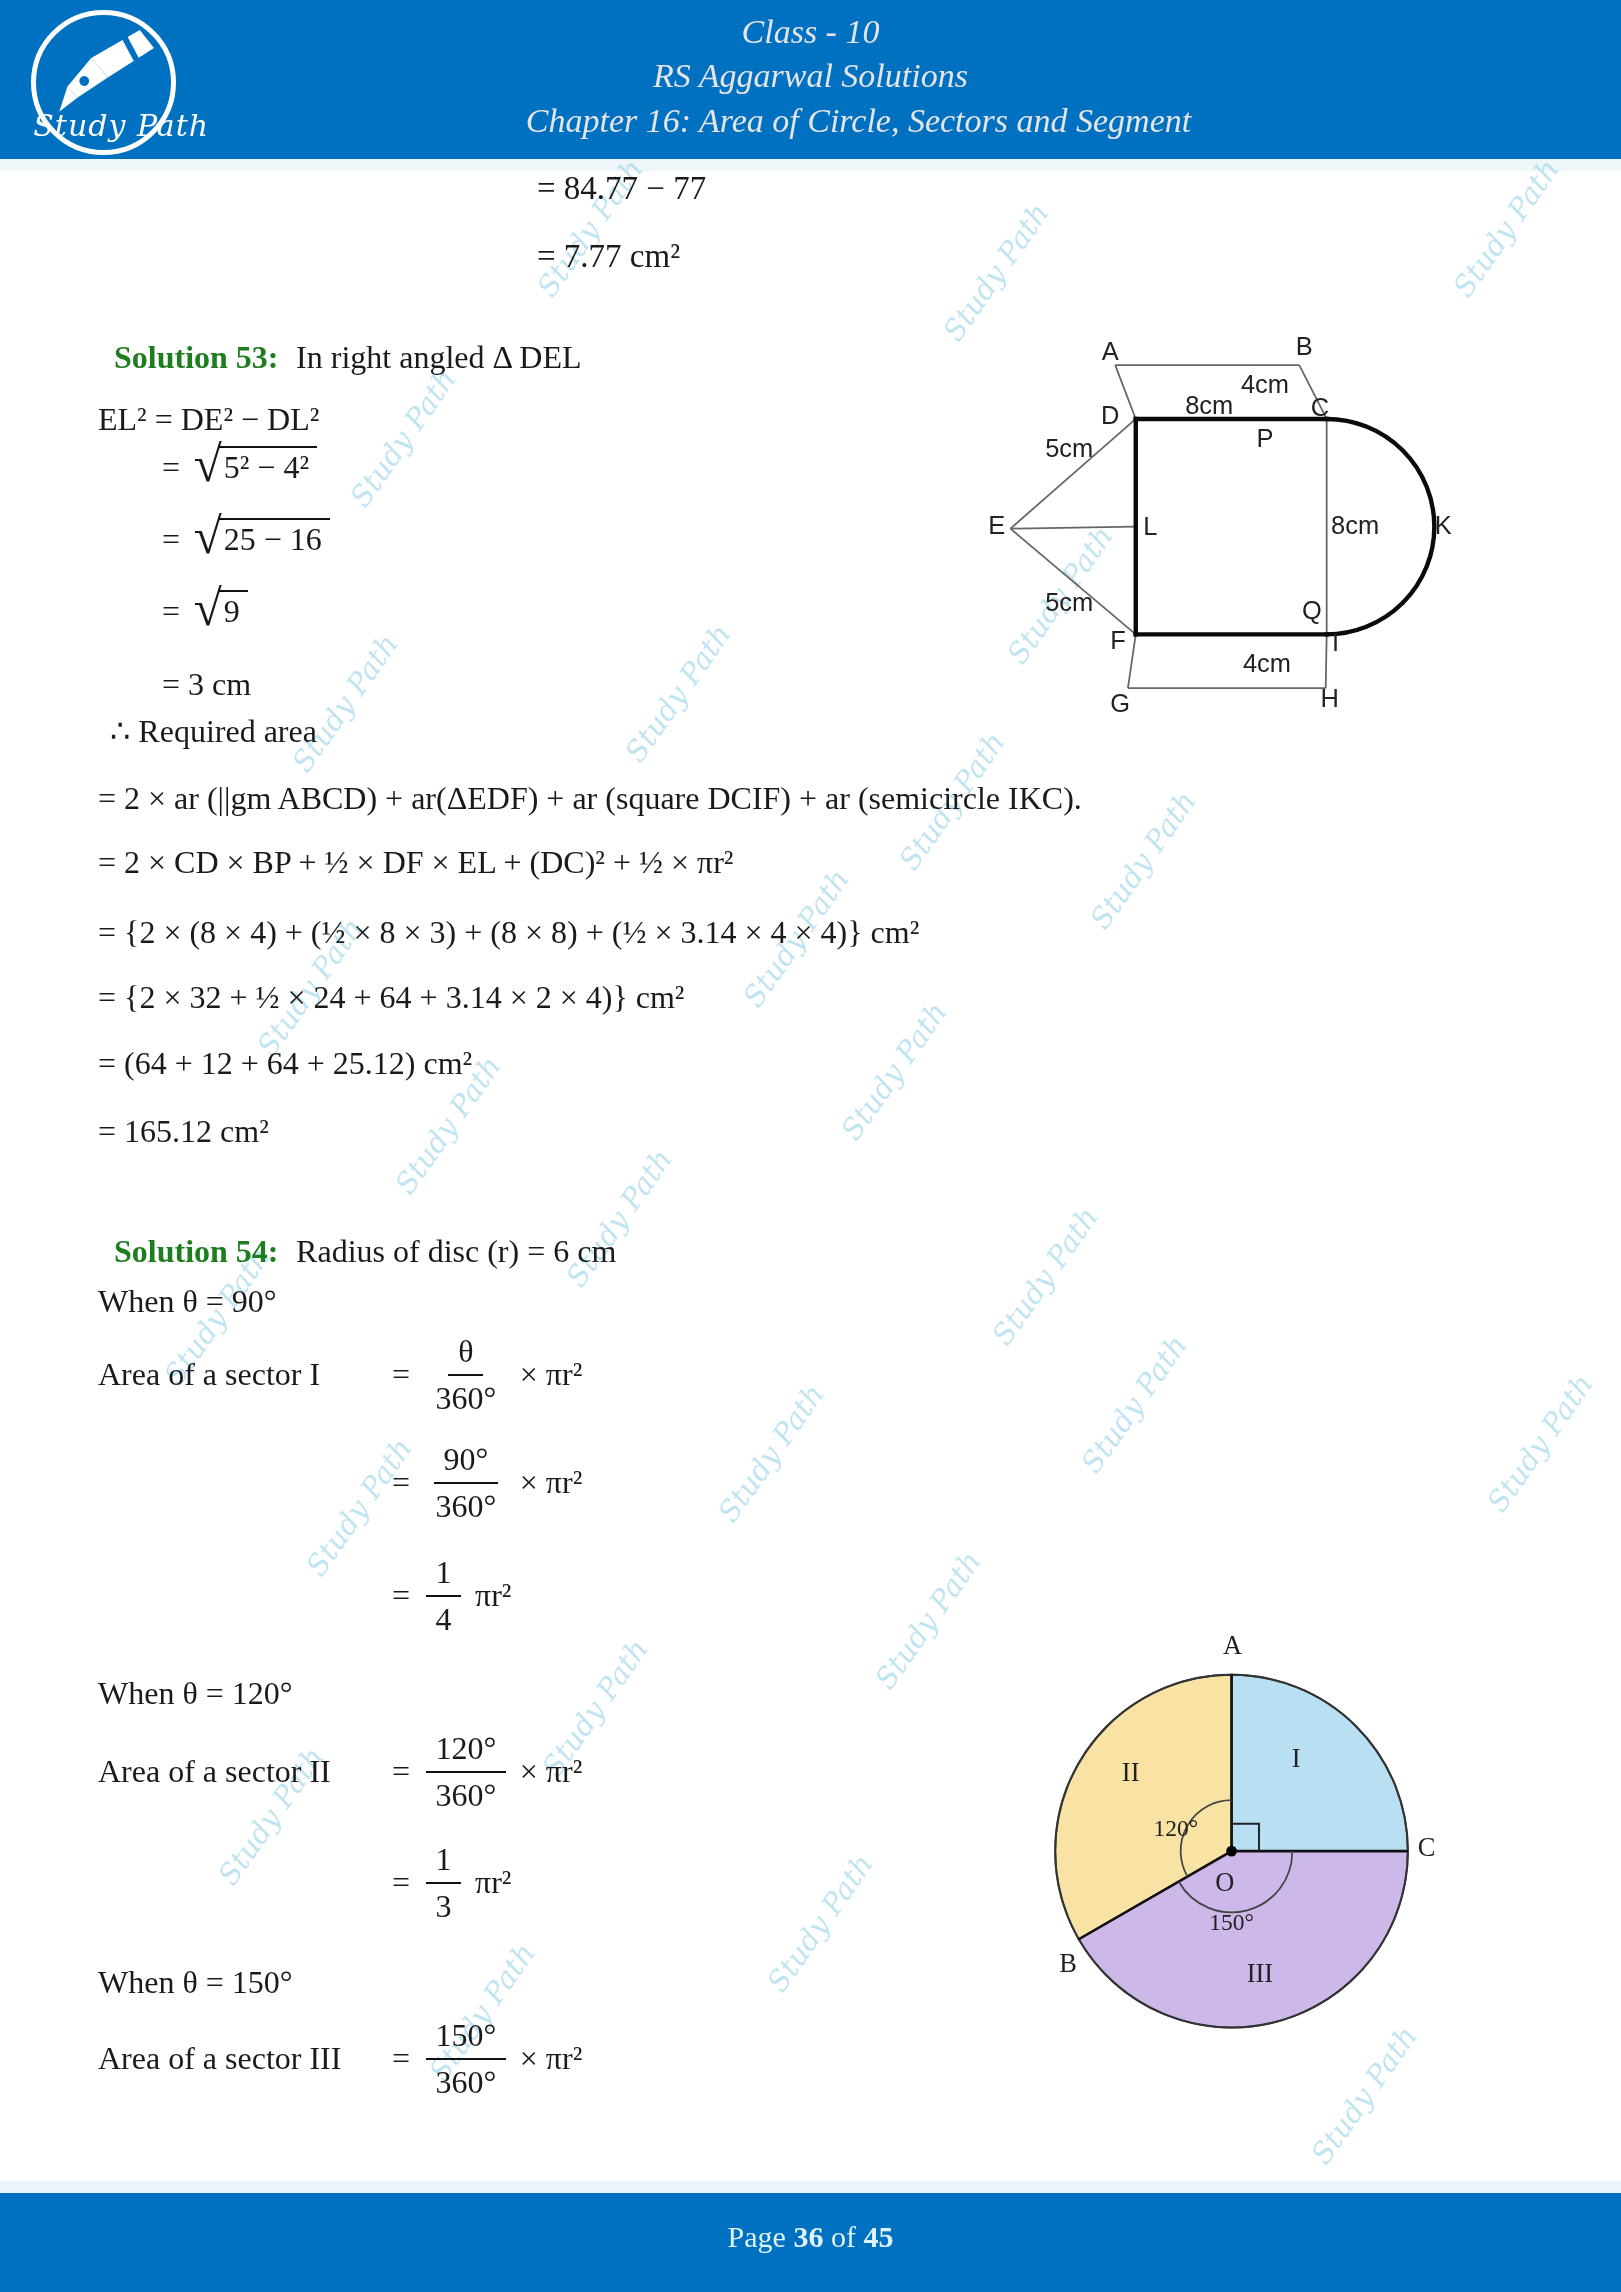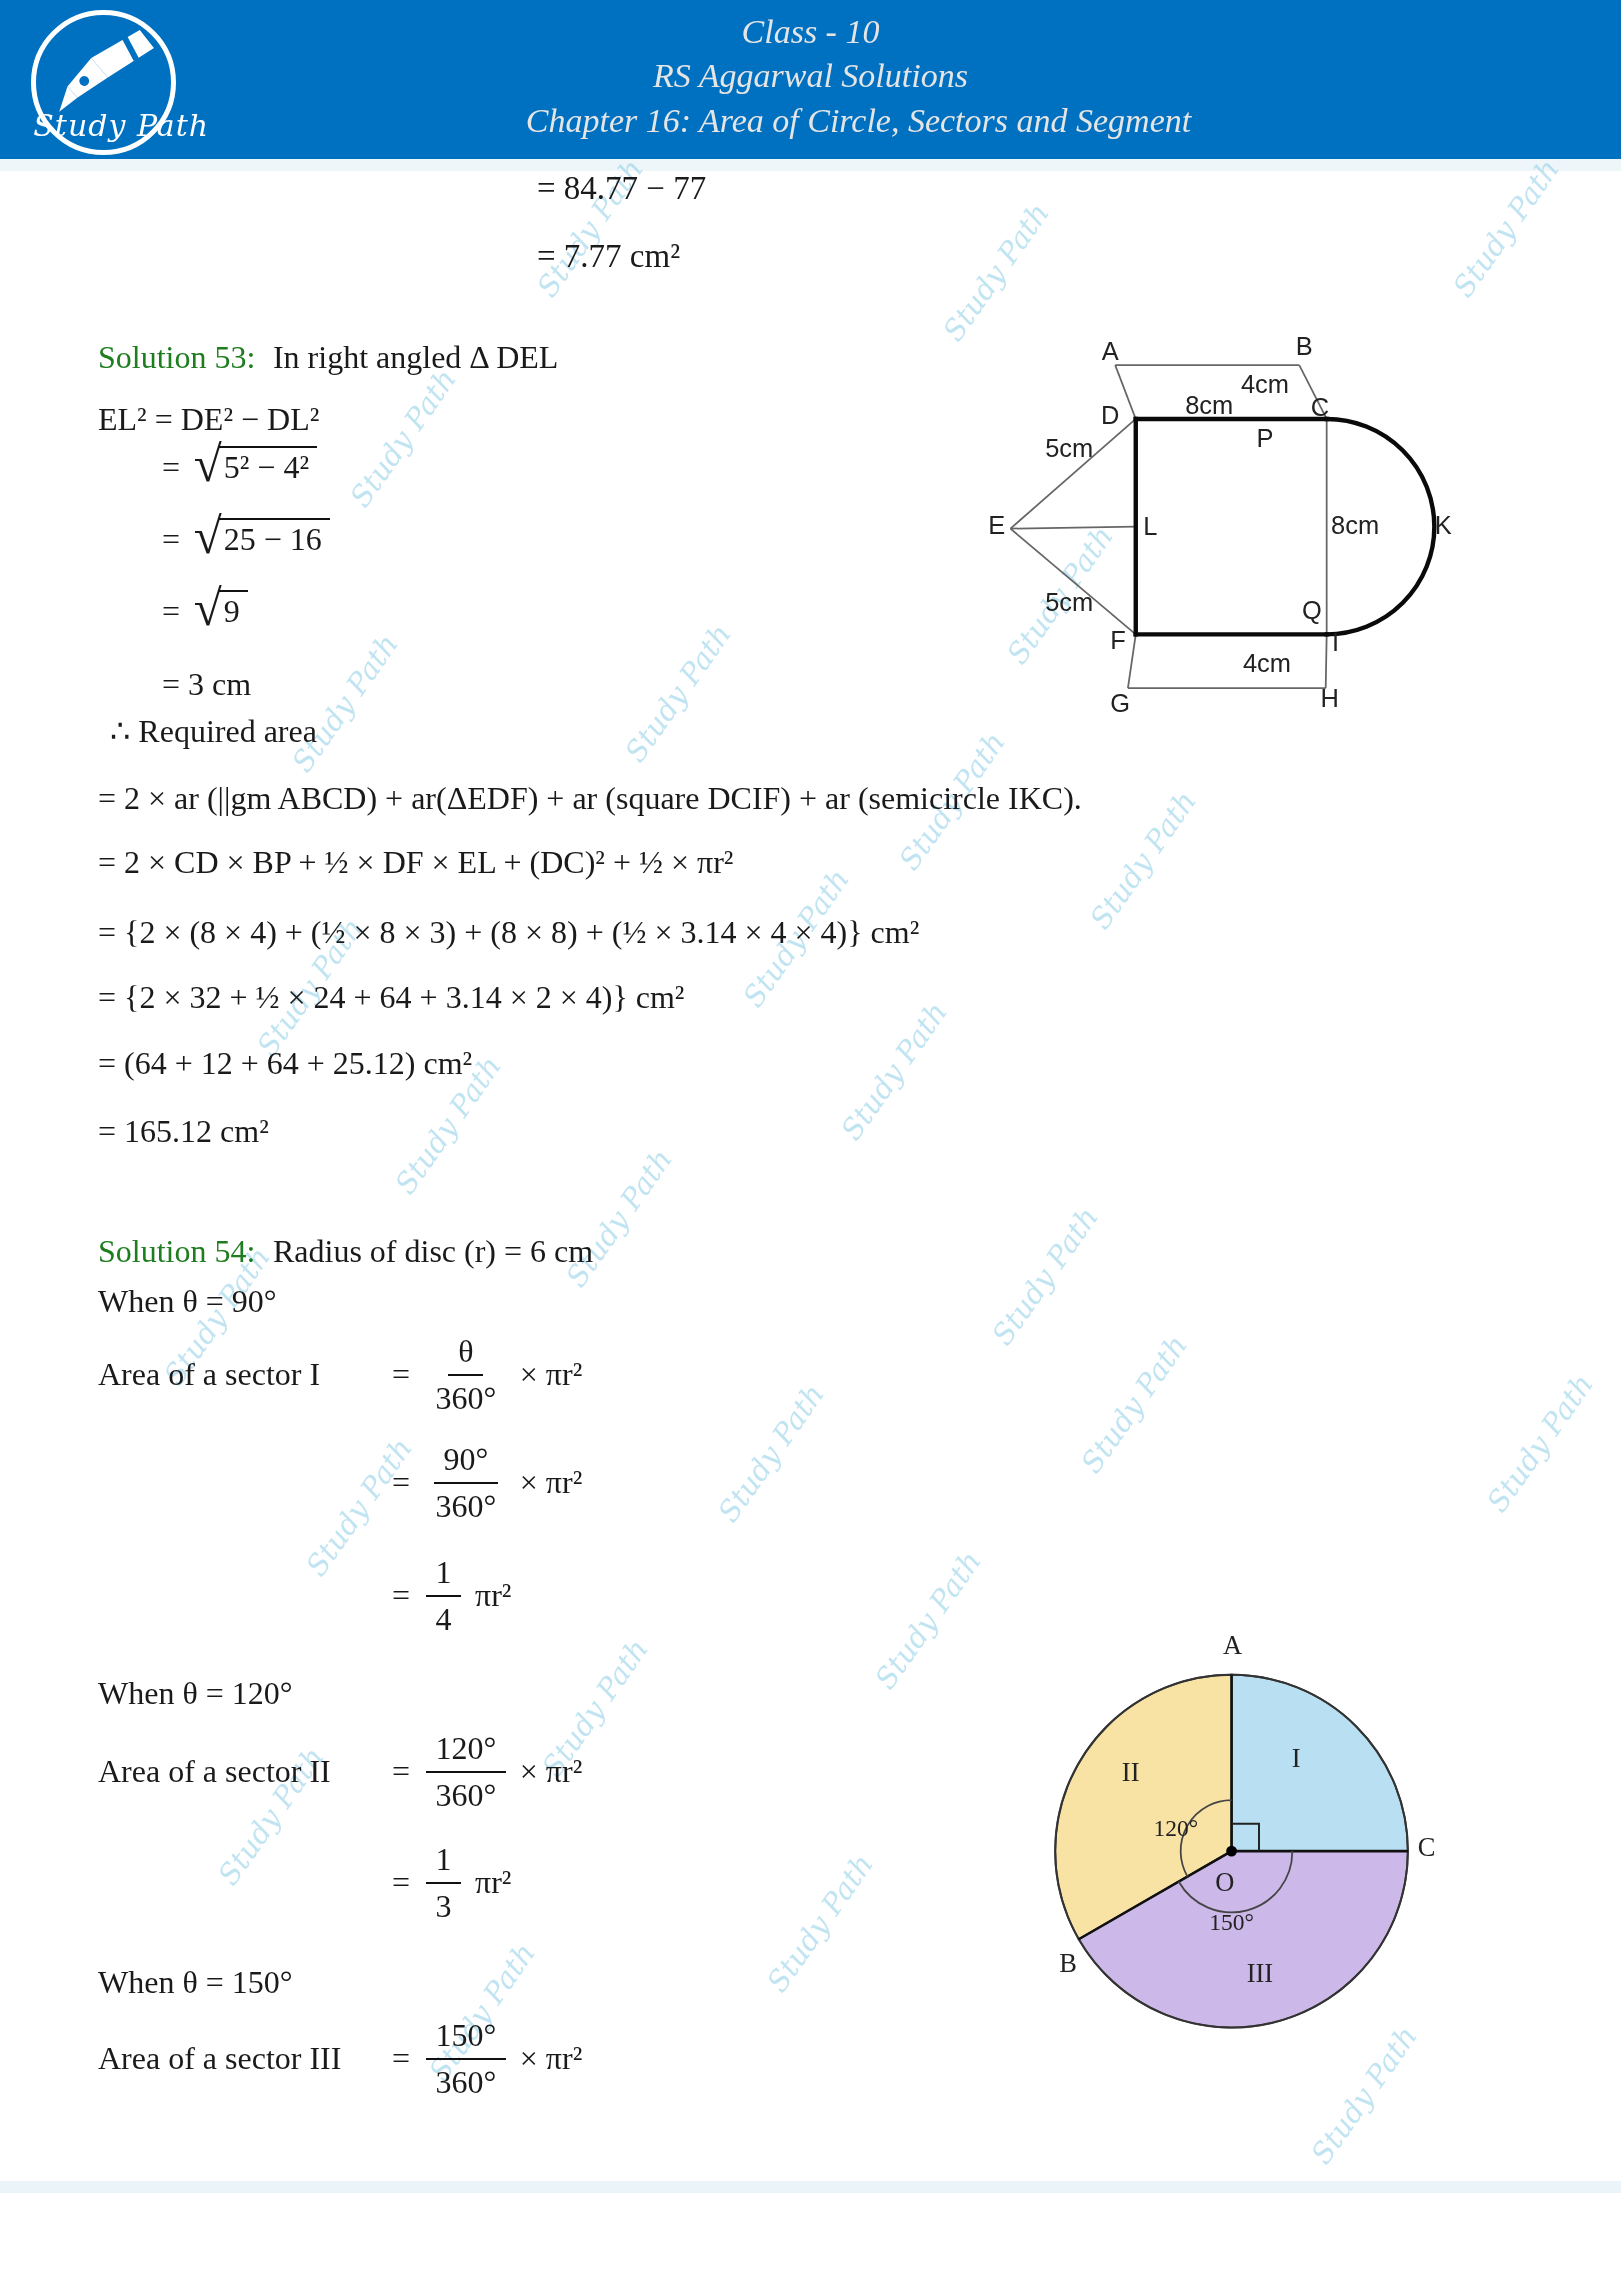--- a/index.html
+++ b/index.html
@@ -16,21 +16,21 @@
   .ftr-text b{font-weight:bold;}
   
   .logo{position:absolute;left:25.5px;top:7.8px;width:211px;height:147px;}
   .logo-circle{position:absolute;left:5.9px;top:2px;width:135px;height:135px;border:5.9px solid #fff;
                border-radius:50%;}
   .logo-text{position:absolute;left:7.8px;top:100px;width:206px;color:#fff;font-size:30px;
              font-style:italic;font-family:"DejaVu Serif",serif;letter-spacing:1px;}
   
   .tline{position:absolute;font-size:32px;line-height:39px;white-space:nowrap;}
   .big{font-size:33px;}
-  .green{color:#1e7d1e;font-weight:normal;}
+  .green{color:#1e7d1e;font-weight:bold;margin-left:16px;}
   .lead{margin-right:17.6px;}
   
   .sqrtline{position:absolute;display:flex;align-items:flex-end;font-size:32px;white-space:nowrap;}
   .sqrt-eq{margin-right:13.7px;}
   .sqrt-sym{font-size:51px;line-height:0.85;margin-right:-2.9px;}
   .radicand{border-top:2.9px solid #111;padding:1px 7.8px 0 4.9px;}
   
   .frow{position:absolute;display:flex;align-items:center;font-size:32px;white-space:nowrap;}
   .frow .rlabel{min-width:294px;display:inline-block;}
   .frow .eq{margin:0 15.7px 0 0;}
@@ -269,15 +269,23 @@
     <text class="fig2text" x="416" y="244" text-anchor="middle">C</text>
     <text class="fig2text" x="210" y="280" text-anchor="middle">O</text>
     <text class="fig2text" x="283" y="153" text-anchor="middle">I</text>
     <text class="fig2text" x="114" y="167" text-anchor="middle">II</text>
     <text class="fig2text" x="246" y="373" text-anchor="middle">III</text>
     <text class="fig2angle" x="160" y="224" text-anchor="middle">120°</text>
     <text class="fig2angle" x="217" y="320" text-anchor="middle">150°</text>
   </svg>
 
   <div class="ftr-strip"></div>
+  <div class="ftr">
+    <div class="ftr-text">
+      <span>Page</span>
+      <b>36</b>
+      <span>of</span>
+      <b>45</b>
+    </div>
+  </div>
 
 </div>
 
 
 </body></html>

